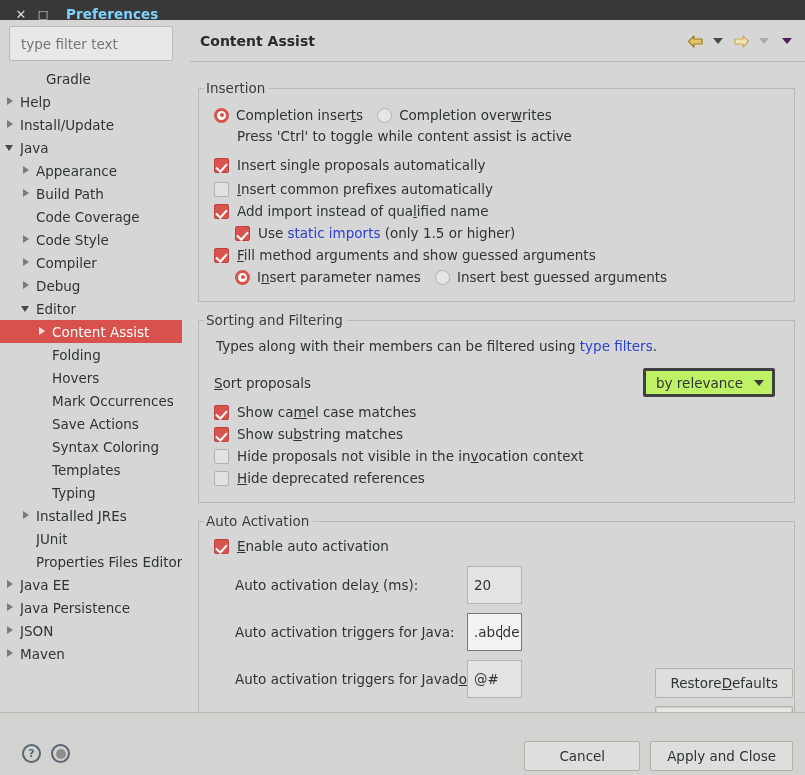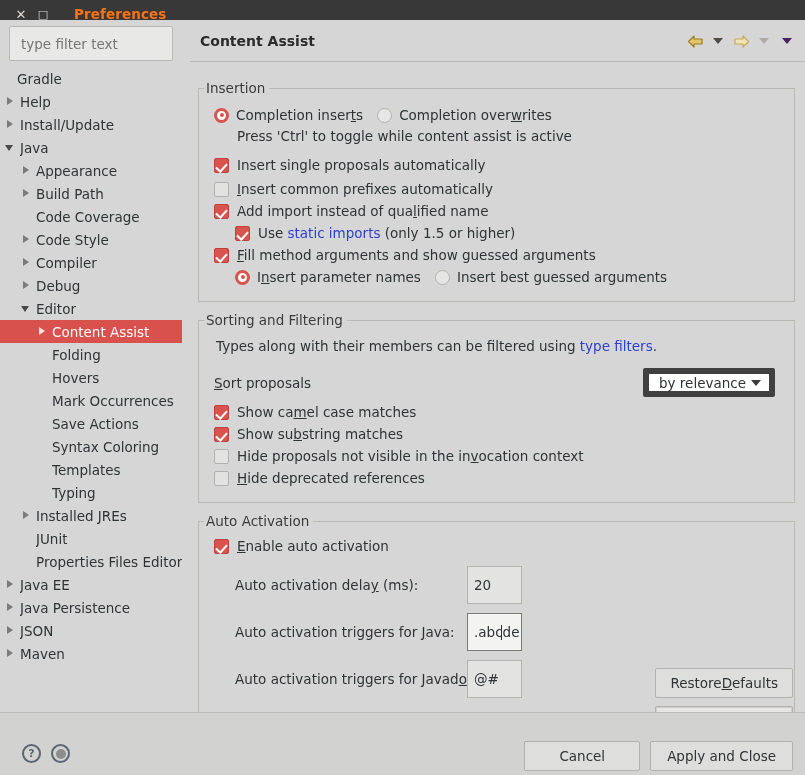--- a/index.html
+++ b/index.html
@@ -18,22 +18,22 @@
   .titlebar {
     height: 28px; background: #393838; color: #e8e6e3;
     display: flex; align-items: center; padding-left: 10px;
   }
   .tb-btn {
     width: 22px; height: 22px; display: flex; align-items: center;
     justify-content: center; color: #ddd9d5; font-size: 13px; cursor: default;
   }
   .tb-btn.maxi { font-size: 11px; }
   .tb-title {
-    font-weight: bold; font-size: 13.5px; margin-left: 20px;
-    color: #f97316; letter-spacing: .1px;
+    font-weight: bold; font-size: 13.5px; margin-left: 12px;
+    color: #7dd3fc; letter-spacing: .1px;
   }
 
   
   .body { position: absolute; top: 20px; left: 0; width: 638px; height: 747px; }
 
   
   .left {
     position: absolute; left: 0; top: 0; width: 190px; height: 692px;
     background: #d6d6d6;
   }
@@ -135,21 +135,21 @@
   .link { color: #2c3fd0; }
 
   .indent1 { padding-left: 21px; }
   .indent2 { padding-left: 21px; text-align: right; }
 
   
   .sortrow { display: flex; align-items: center; margin-top: 14px; margin-bottom: 4px; }
   .sortlabel { font-size: 13.5px; }
   .combo {
     margin-left: auto; margin-right: 6px; width: 132px; height: 29px;
-    background: #ffffff; border: 6px solid #404040; border-radius: 2px;
+    background: #bef264; border: 3px solid #404040; border-radius: 2px;
     display: flex; align-items: center; padding: 0 8px 0 10px; font-size: 13.5px;
   }
   .combo .cval { flex: 1; }
   .combo .carrow {
     width: 0; height: 0; border-left: 5px solid transparent;
     border-right: 5px solid transparent; border-top: 6px solid #3b3b3b;
   }
 
   
   .fieldrow { display: flex; align-items: center; margin: 9px 0; }
@@ -209,21 +209,21 @@
     <div class="left">
       <div class="filterbox">
         <input class="filter-input" type="text" placeholder="type filter text" style="">
         <span class="funnel">
           <span class="stem"></span>
             <span class="bar"></span>
             <span class="cup"></span>
         </span>
       </div>
       <div class="tree" id="tree">
-          <div class="tnode" style="padding-left: 3px;">
+          <div class="tnode" style="padding-left: 20px; gap: 12px;">
             <span class="arrow"></span>
             <span class="lbl">Gradle</span>
           </div>
           <div class="tnode" style="padding-left: 6px;">
             <span class="arrow collapsed"></span>
             <span class="lbl">Help</span>
           </div>
           <div class="tnode" style="padding-left: 6px;">
             <span class="arrow collapsed"></span>
             <span class="lbl">Install/Update</span>

